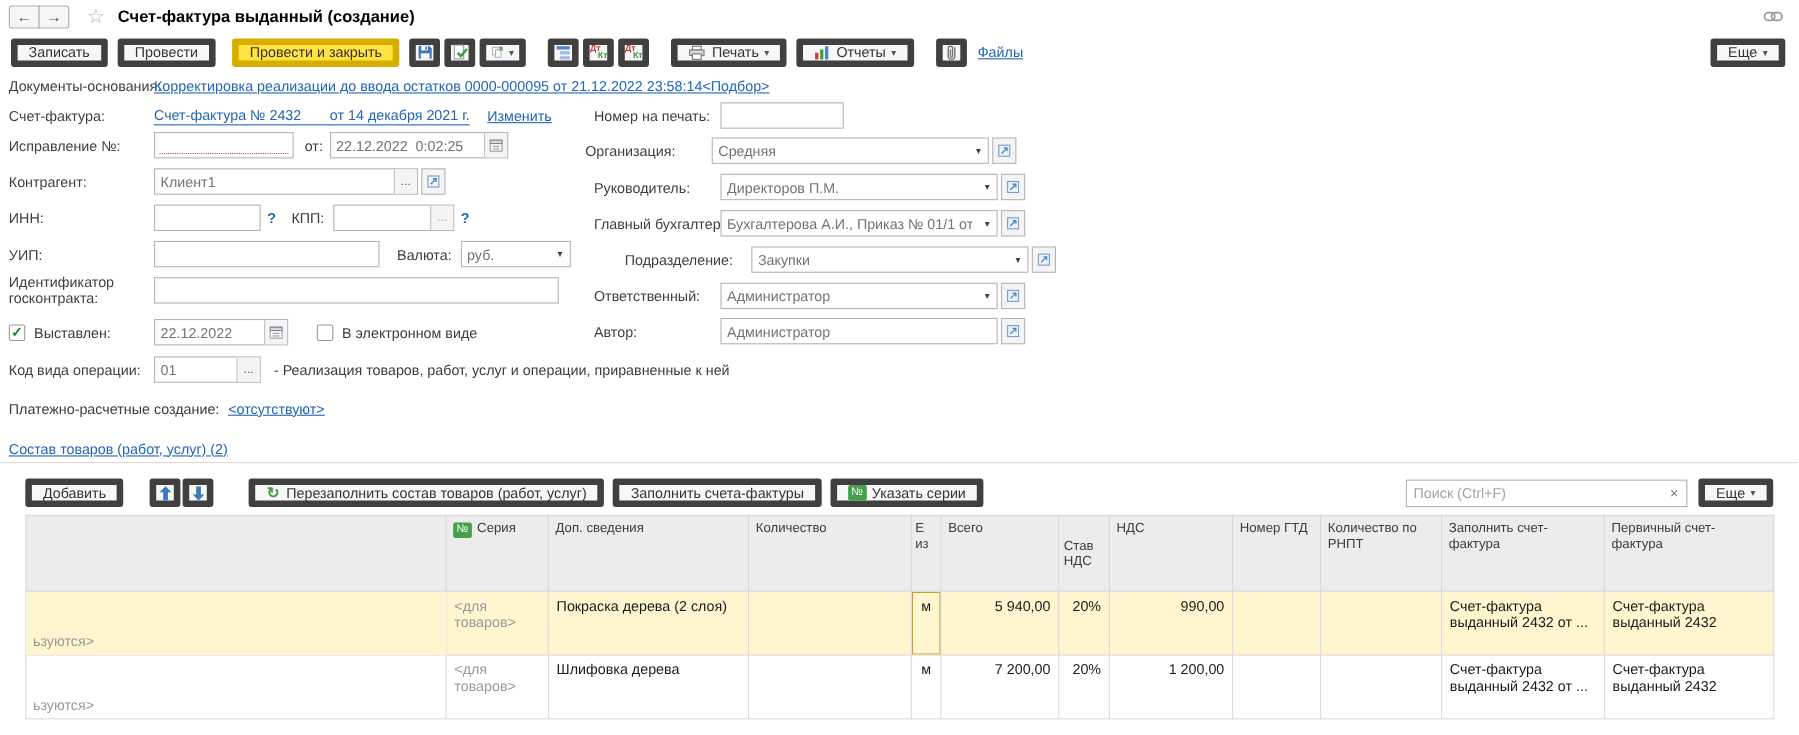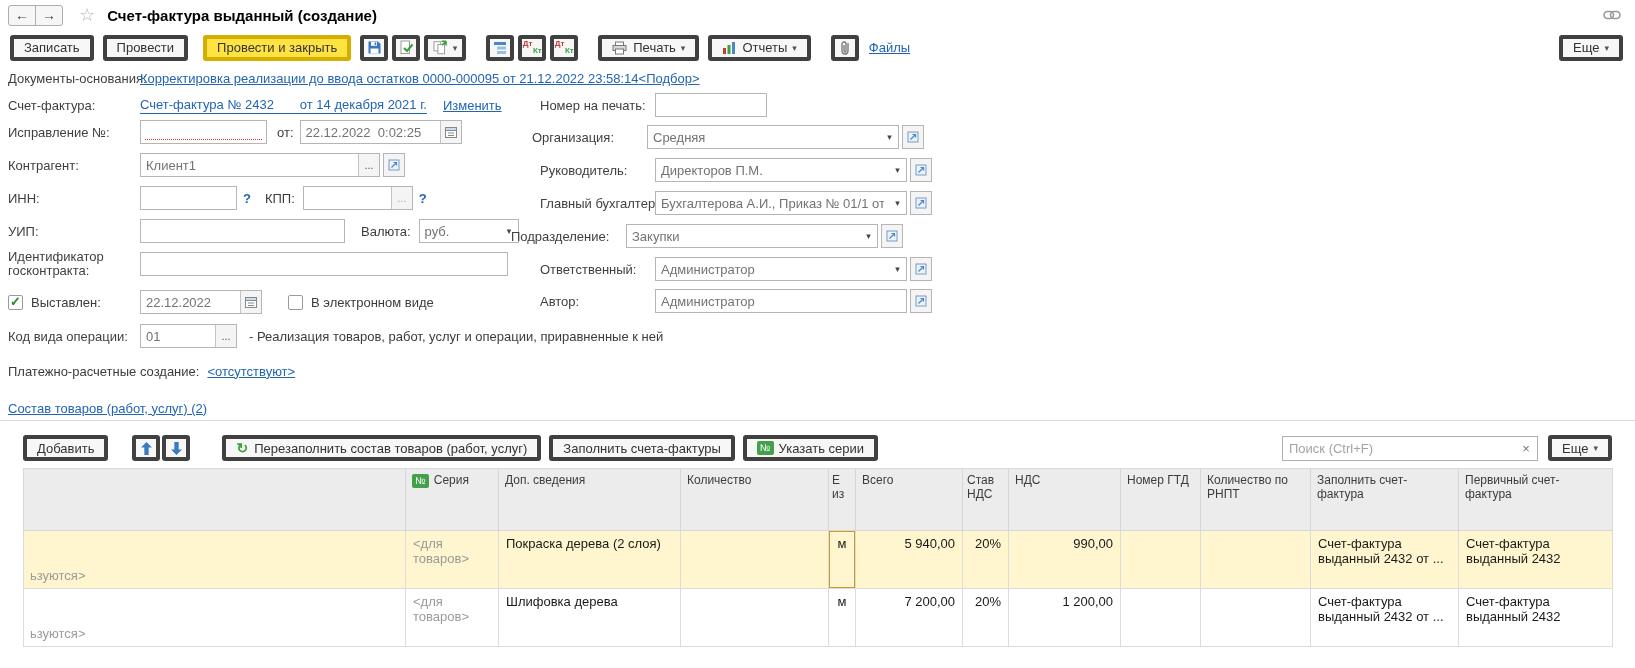--- a/index.html
+++ b/index.html
@@ -11,21 +11,21 @@
   .topbar { position:absolute; top:0; left:0; right:0; height:30px; display:flex; align-items:center; padding-left:8px; }
   .navbtn { width:28px; height:21px; border:1px solid #adadad; background:#f6f6f6; display:inline-flex; align-items:center; justify-content:center; font-size:14px; color:#444; cursor:pointer; }
   .navbtn.back { border-radius:3px 0 0 3px; }
   .navbtn.fwd { border-radius:0 3px 3px 0; margin-left:-1px; }
   .star { color:#b4b4b4; font-size:18px; margin:0 12px 0 16px; }
   .title { font-size:15px; font-weight:700; color:#000; }
   .chainbtn { position:absolute; right:14px; top:9px; cursor:pointer; }
 
   
   .cmdbar { position:absolute; top:31px; left:0; right:0; height:33px; display:flex; align-items:center; padding:0 12px 0 10px; }
-  .btn { height:26px; border:4px solid #404040; background:#f7f7f7; border-radius:3px; display:inline-flex; align-items:center; padding:0 10px; font-size:13px; color:#333; font-family:inherit; cursor:pointer; white-space:nowrap; }
+  .btn { height:26px; border:6px solid #404040; background:#f7f7f7; border-radius:3px; display:inline-flex; align-items:center; padding:0 10px; font-size:13px; color:#333; font-family:inherit; cursor:pointer; white-space:nowrap; }
   .btn.primary { background:#ffe342; border-color:#d6ae00; }
   .btn.iconbtn { width:28px; padding:0; justify-content:center; }
   .btn.split { padding:0 5px; }
   .chev { font-size:9px; color:#555; margin-left:5px; }
   .link { color:#2265b5; text-decoration:underline; cursor:pointer; white-space:nowrap; }
   .dtkt { position:relative; width:19px; height:17px; display:inline-block; }
   .dtkt i { position:absolute; font-style:normal; font-size:8px; font-weight:bold; line-height:1; }
   .dtkt .dt { left:0; top:1px; color:#c23b3b; }
   .dtkt .kt { right:0; bottom:1px; color:#3c9e3c; }
 
@@ -336,21 +336,21 @@
       <span class="arr">▾</span>
     </span>
     <span class="openbtn">
       <svg width="12" height="12" viewBox="0 0 12 12">
           <rect x="1" y="1" width="10" height="10" fill="#eaf2fa" stroke="#7a9cc4"></rect>
           <path d="M3.5 8.5L8.5 3.5M5.5 3.5h3v3" stroke="#4a86c8" fill="none" stroke-width="1.2"></path>
         </svg>
     </span>
   </div>
 
-  <div class="fline" style="left:511px; top:224px">
+  <div class="fline" style="left:568px; top:224px">
     <span class="frlbl">Подразделение:</span>
     <span class="field" style="width:252px">
       <input value="Закупки" style="">
       <span class="arr">▾</span>
     </span>
     <span class="openbtn">
       <svg width="12" height="12" viewBox="0 0 12 12">
           <rect x="1" y="1" width="10" height="10" fill="#eaf2fa" stroke="#7a9cc4"></rect>
           <path d="M3.5 8.5L8.5 3.5M5.5 3.5h3v3" stroke="#4a86c8" fill="none" stroke-width="1.2"></path>
         </svg>
@@ -433,21 +433,21 @@
         <col style="width:154px">
     </colgroup>
     <thead>
       <tr style="height:62px">
         <th></th>
         <th><span class="numbadge">№</span><span>Серия</span></th>
         <th>Доп. сведения</th>
         <th>Количество</th>
         <th style="padding:4px 3px">Е из</th>
         <th>Всего</th>
-        <th style="padding:4px 4px">Став НДС</th>
+        <th style="padding:20px 4px">Став НДС</th>
         <th>НДС</th>
         <th>Номер ГТД</th>
         <th>Количество по РНПТ</th>
         <th>Заполнить счет-фактура</th>
         <th>Первичный счет-фактура</th>
       </tr>
     </thead>
     <tbody>
       <tr class="sel" style="height:58px">
         <td class="nomcell">

